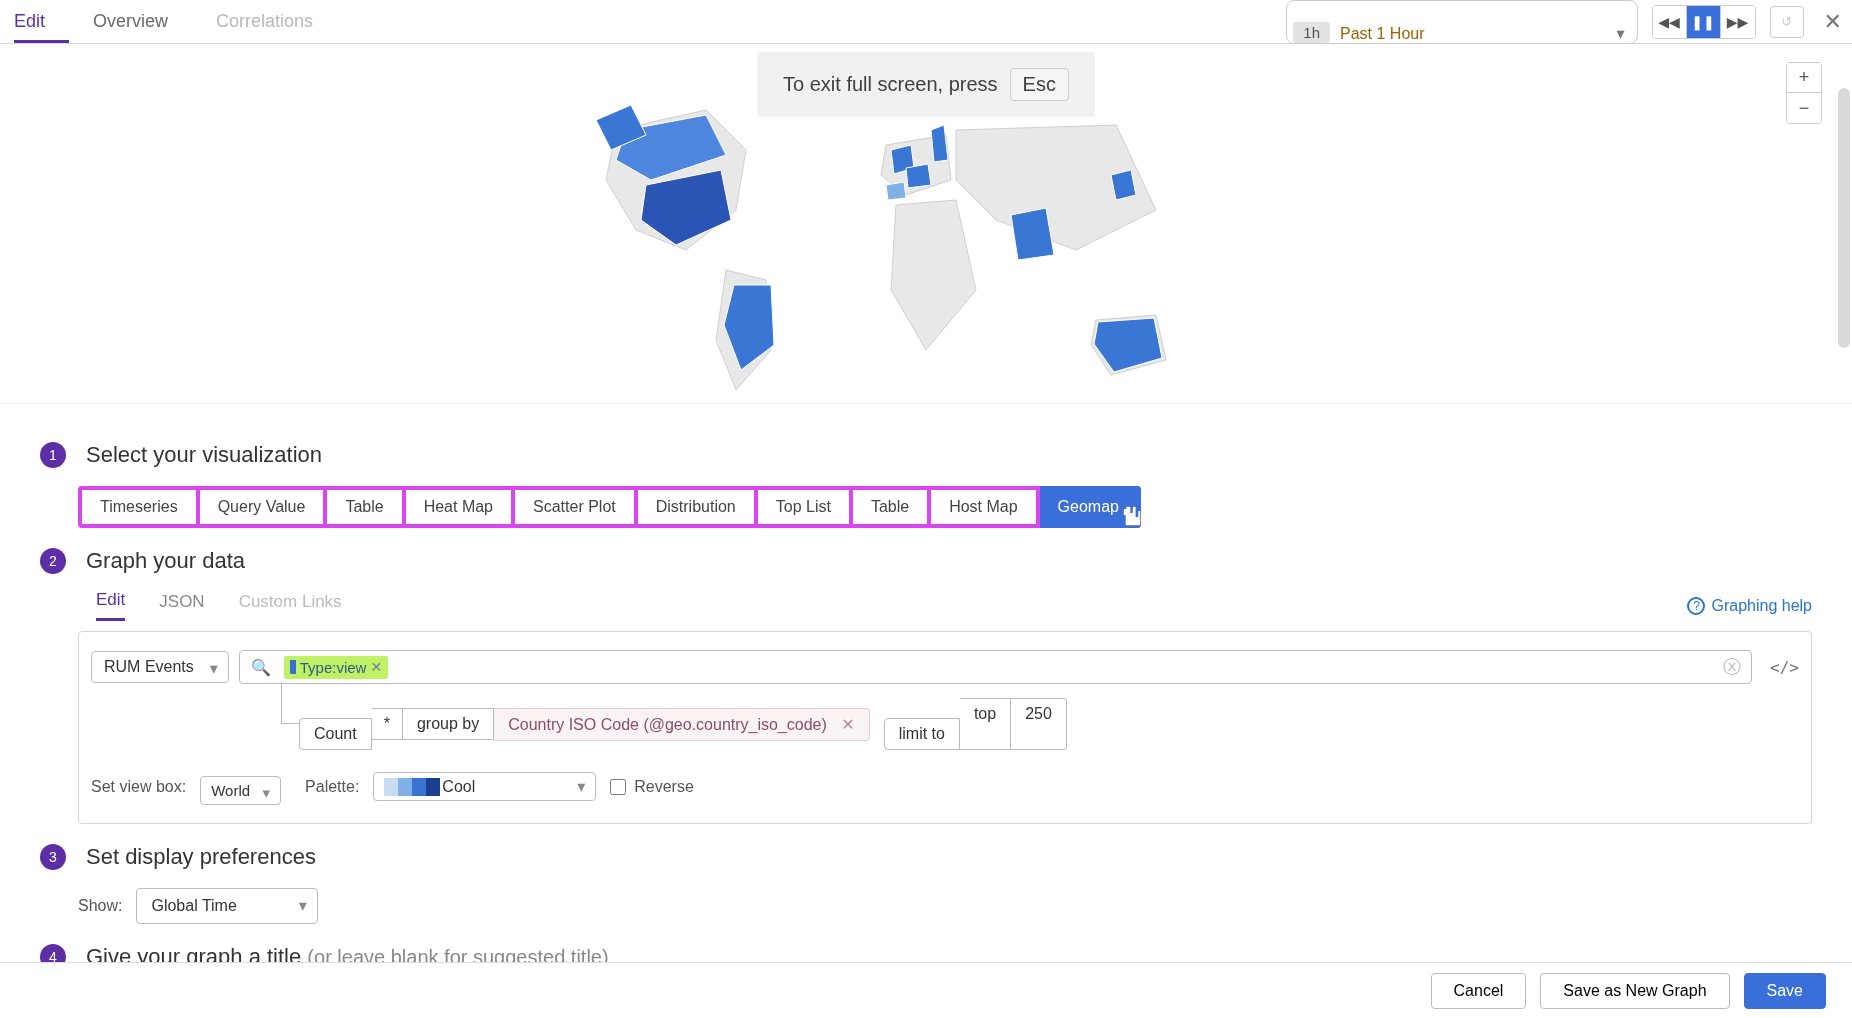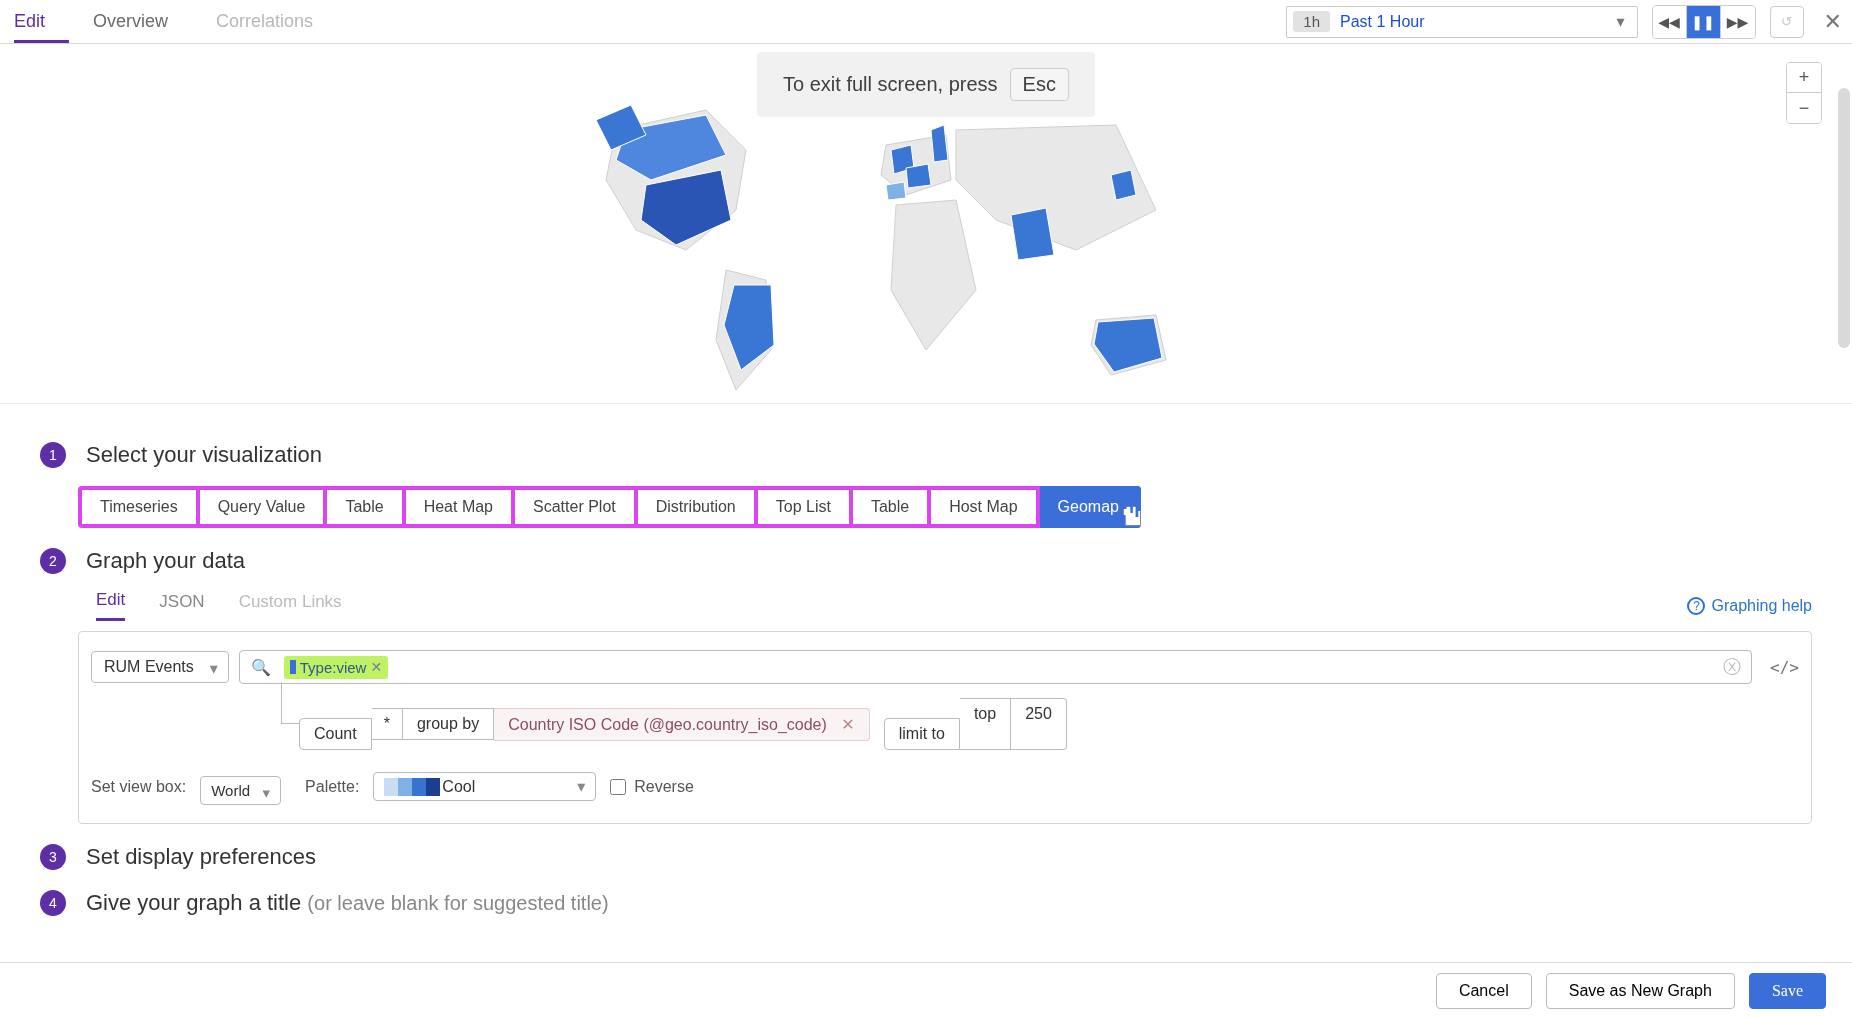--- a/index.html
+++ b/index.html
@@ -5,23 +5,23 @@
   * { box-sizing: border-box; margin: 0; padding: 0; }
   html, body { width: 1852px; height: 1018px; font-family: -apple-system, BlinkMacSystemFont, "Segoe UI", Helvetica, Arial, sans-serif; font-size: 16px; color: #333; background:#fff;}
   body { display:flex; flex-direction:column; }
 
   
   .topbar { display:flex; align-items:center; height:44px; border-bottom:1px solid #d8d8d8; padding:0 4px 0 14px;}
   .maintab { padding:10px 24px 10px 0; margin-right:24px; font-size:18px; color:#6b6b6b; cursor:pointer;}
   .maintab.active { color:#5e2ea6; border-bottom:3px solid #5e2ea6; padding-bottom:8px;}
   .maintab.disabled { color:#b8b8b8; cursor:not-allowed;}
   .topbar-spacer { flex:1; }
-  .time-range { display:flex; align-items:center; border:1px solid #ccc; border-radius:1px; height:32px;}
+  .time-range { display:flex; align-items:flex-end; border:1px solid #ccc; border-radius:8px; height:44px;}
   .time-range .badge1h{ background:#e2e2e2; color:#555; padding:2px 10px; margin:0 10px 0 6px; border-radius:3px; font-size:15px;}
-  .time-range .label{ padding-right:180px; font-size:16px; color:#1d4ed8;}
+  .time-range .label{ padding-right:180px; font-size:16px; color:#a16207;}
   .time-range .chev { padding:0 12px; color:#777;}
   .play-controls { display:flex; margin-left:14px; border:1px solid #ccc; border-radius:4px; overflow:hidden;}
   .play-controls button{ width:34px; height:32px; background:#fff; border:none; border-right:1px solid #ccc; cursor:pointer; color:#555; font-size:14px;}
   .play-controls button:last-child{ border-right:none;}
   .play-controls button.active{ background:#3a6ed8; color:#fff;}
   .iconbtn { width:34px; height:32px; margin-left:14px; border:1px solid #ccc; background:#fff; border-radius:4px; color:#888; cursor:pointer; display:flex; align-items:center; justify-content:center;}
   .iconbtn.disabled{ color:#ccc; cursor:not-allowed;}
   .closex { margin-left:14px; font-size:22px; color:#777; cursor:pointer; padding:0 6px;}
 
   
@@ -99,21 +99,21 @@
   .palette-dd::after{ content:"▾"; color:#888; margin-left:100px;}
   .chklabel{ display:flex; align-items:center; gap:8px; font-size:16px; color:#555;}
   .chklabel input{ width:16px;height:16px;}
 
   .show-row{ display:flex; align-items:center; gap:14px; margin:18px 0 0 38px;}
   .dd.med{ padding:8px 80px 8px 14px;}
 
   
   .footer{ position:fixed; bottom:0; left:0; right:0; height:56px; background:#fff; border-top:1px solid #ddd; display:flex; align-items:center; justify-content:flex-end; gap:14px; padding:0 26px;}
   .btn{ border:1px solid #bbb; background:#fff; padding:8px 22px; font-size:16px; border-radius:4px; cursor:pointer;}
-  .btn.primary{ background:#3a6ed8; color:#fff; border-color:#3a6ed8;font-family:Liberation Serif, serif;}
+  .btn.primary{ background:#3a6ed8; color:#fff; border-color:#3a6ed8;}
 
   
   .scrollhint{ position:absolute; right:2px; top:44px; width:12px; height:260px; background:#d9d9d9; border-radius:6px;}
 </style>
 </head>
 <body>
 
 <div class="topbar">
   <div class="maintab active">Edit</div>
   <div class="maintab">Overview</div>
@@ -261,20 +261,24 @@
         <input type="checkbox" style="">
         <span>Reverse</span>
       </label>
     </div>
   </div>
 
   <div class="step">
     <div class="step-badge">3</div>
     <div class="step-title">Set display preferences</div>
   </div>
+  <div class="show-row">
+    <span class="lab">Show:</span>
+    <div class="dd med">Global Time</div>
+  </div>
 
   <div class="step">
     <div class="step-badge">4</div>
     <div class="step-title">
       <span>Give your graph a title </span>
       <span class="step-hint">(or leave blank for suggested title)</span>
     </div>
   </div>
 </div>
 

